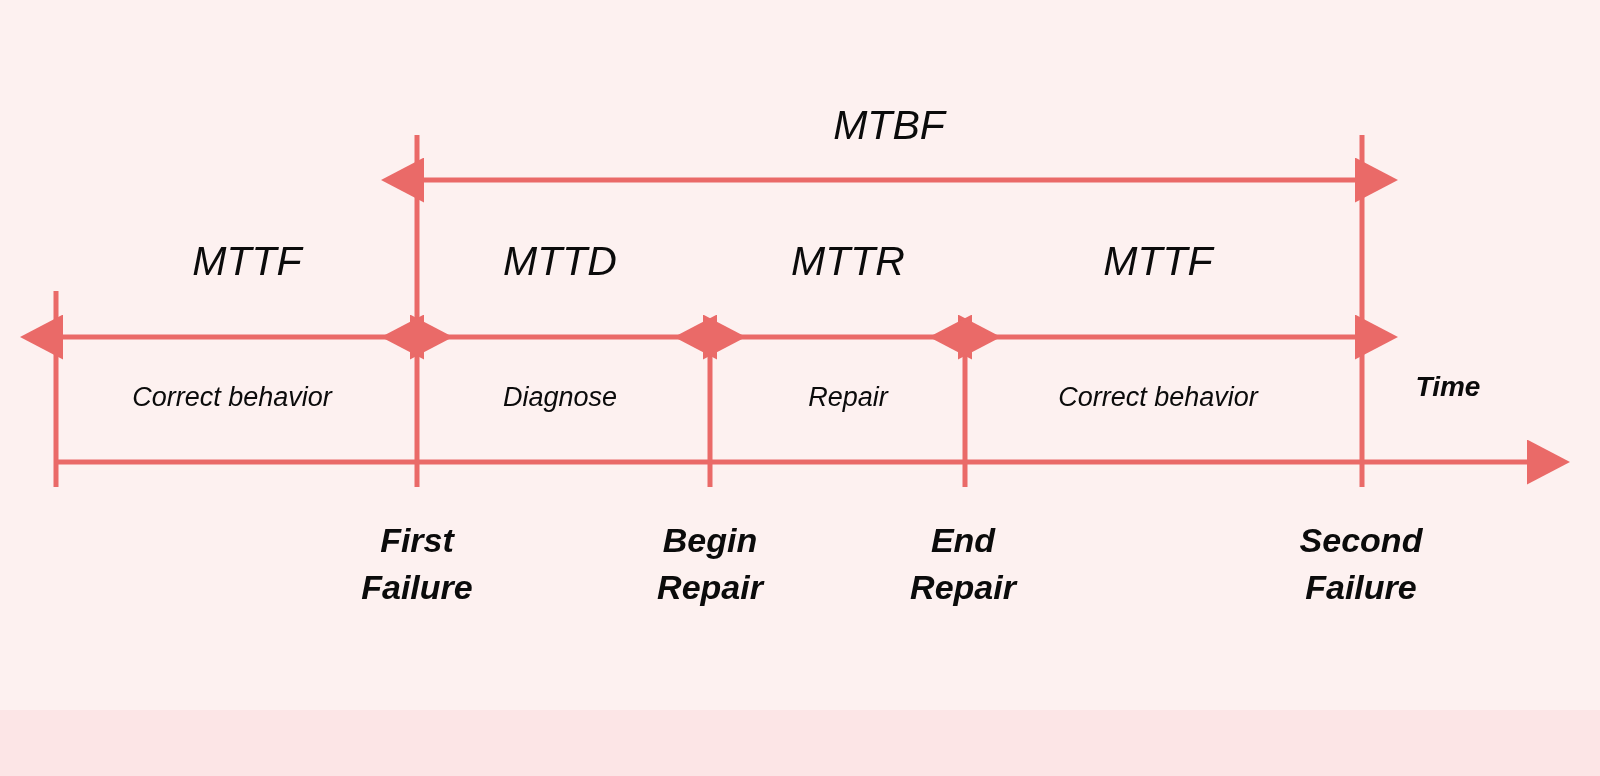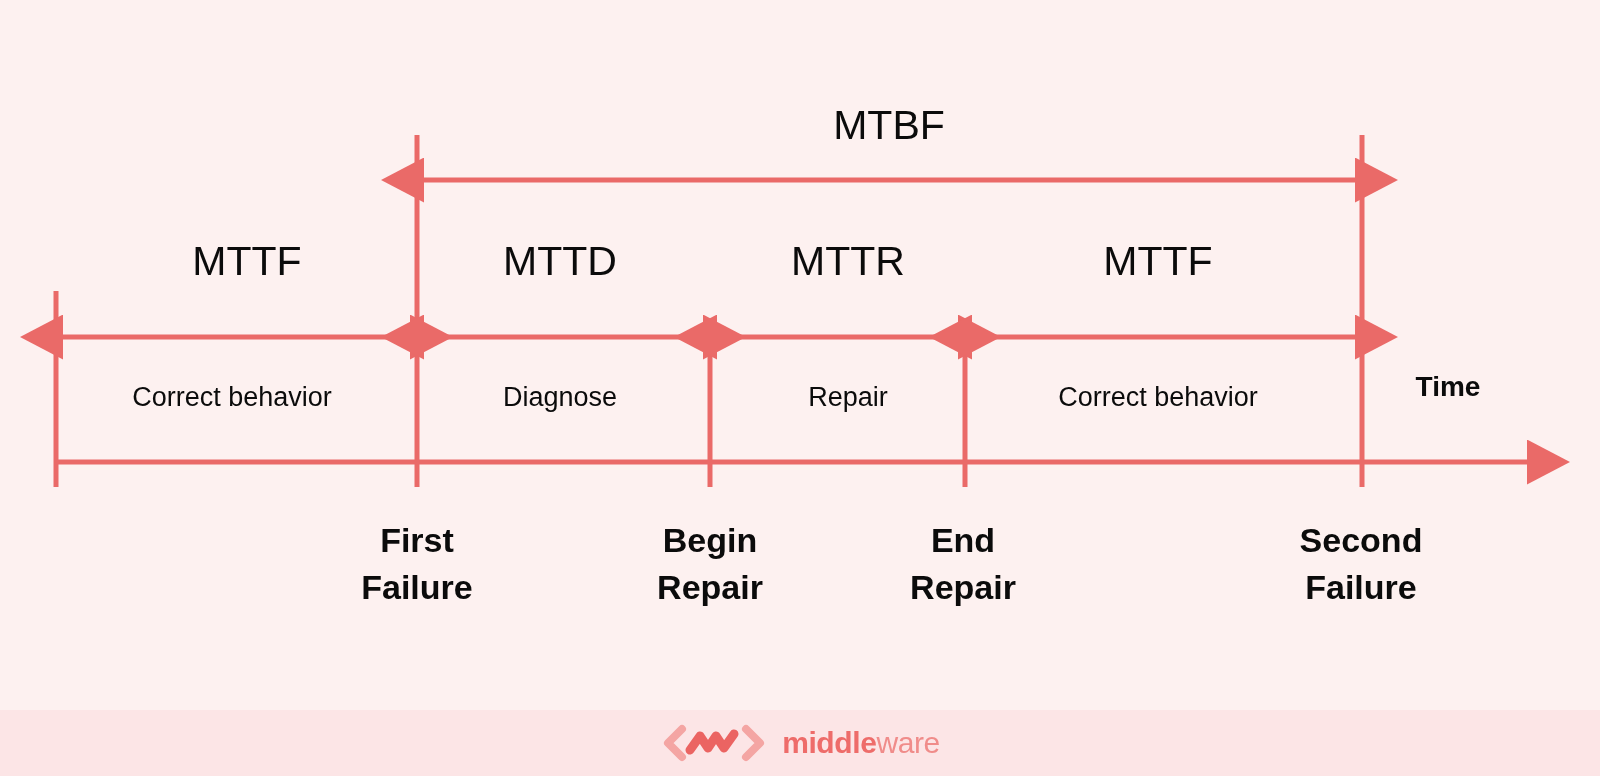--- a/index.html
+++ b/index.html
@@ -6,20 +6,21 @@
     margin: 0;
     padding: 0;
     background: #ffffff;
   }
   #stage {
     position: relative;
     width: 1600px;
     height: 776px;
     overflow: hidden;
     font-family: "Liberation Sans", sans-serif;
+    font-style: italic;
   }
   .main-bg {
     position: absolute;
     left: 0; top: 0;
     width: 1600px;
     height: 710px;
     background: #FDF1F0;
   }
   .footer-band {
     position: absolute;
@@ -124,26 +125,14 @@
     <g>
       <text class="event-label" x="963" y="552">End</text>
       <text class="event-label" x="963" y="599">Repair</text>
     </g>
     <g>
       <text class="event-label" x="1361" y="552">Second</text>
       <text class="event-label" x="1361" y="599">Failure</text>
     </g>
   </svg>
 
-  <div class="logo-wrap">
-    <svg class="logo-mark" width="108" height="40" viewBox="0 0 108 40">
-      <g fill="none" stroke-linecap="round" stroke-linejoin="round" stroke-width="8">
-        <path d="M22,6 L8,20 L22,34" stroke="#F4A5A3"></path>
-        <path d="M86,6 L100,20 L86,34" stroke="#F4A5A3"></path>
-        <path d="M30,27 L40,13 L48,25 L56,13 L64,25 L74,11" stroke="#EB6462" stroke-width="9"></path>
-      </g>
-    </svg>
-    <div class="logo-word">
-      <span class="strong">middle</span><span class="light">ware</span>
-    </div>
-  </div>
 
 </div>
 
 </body></html>

